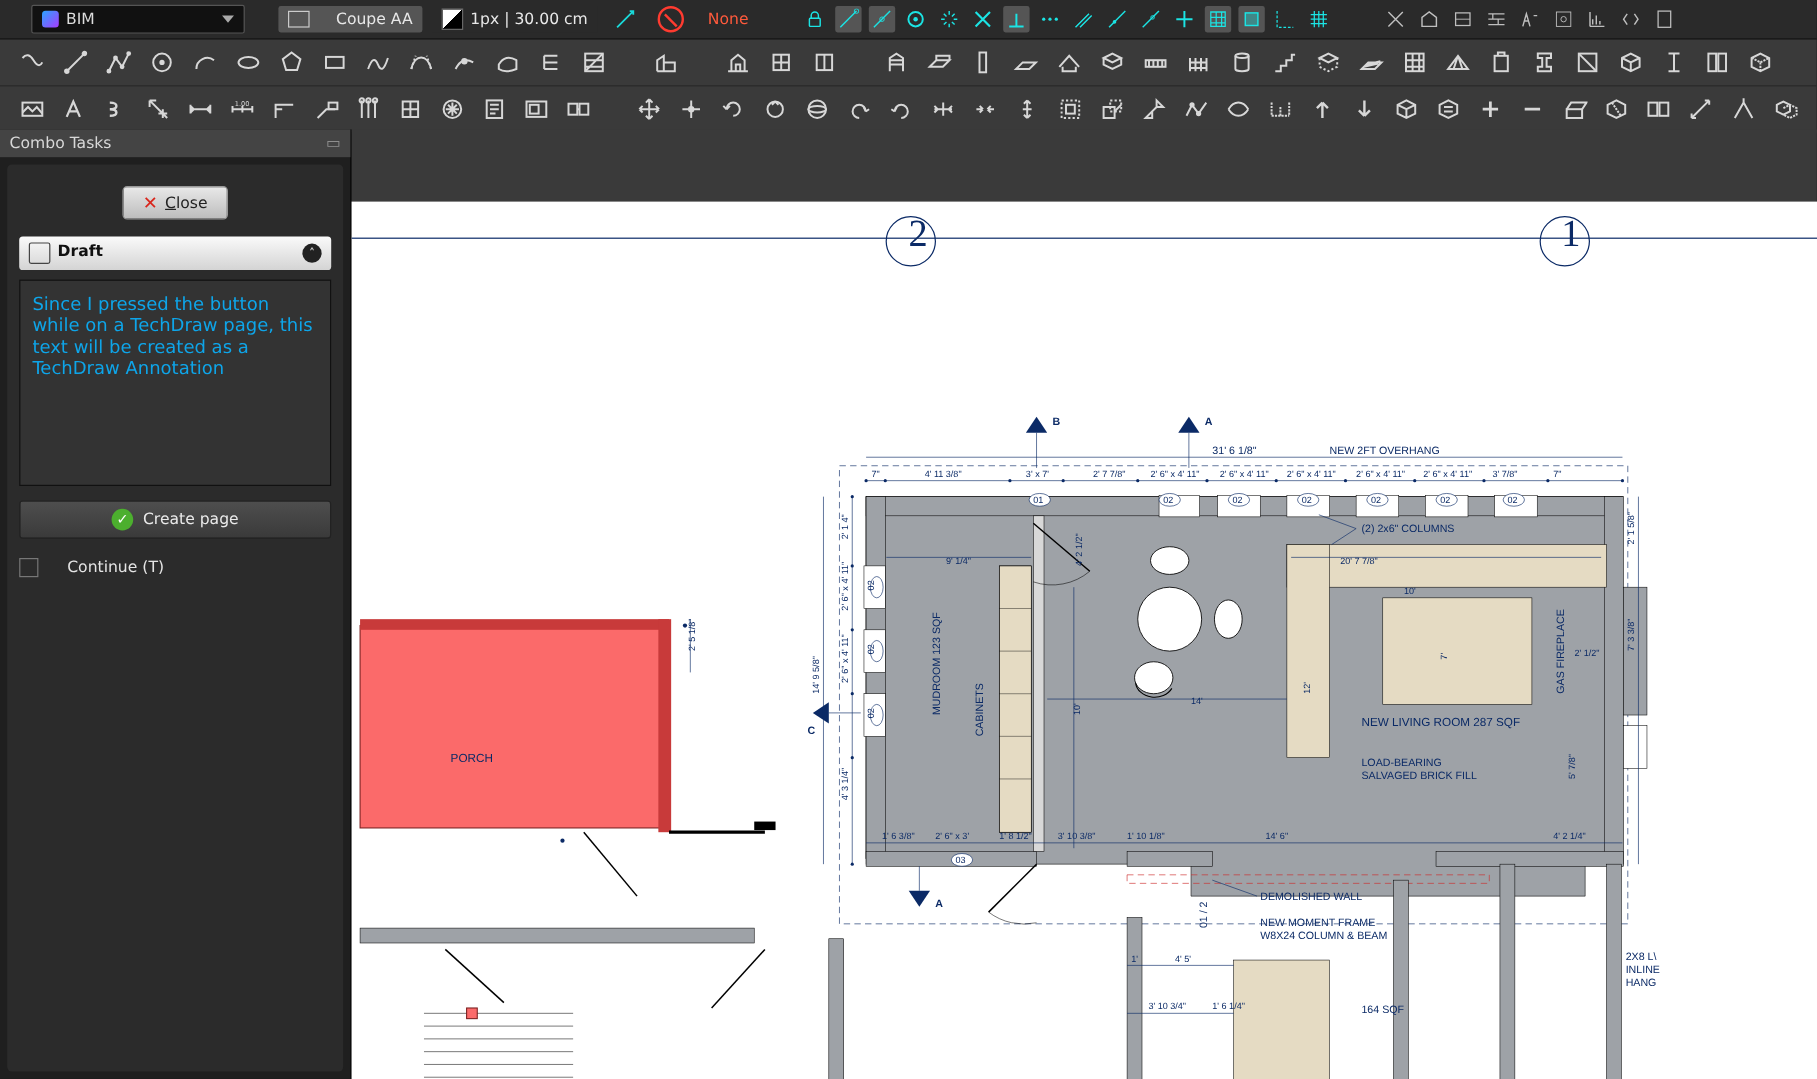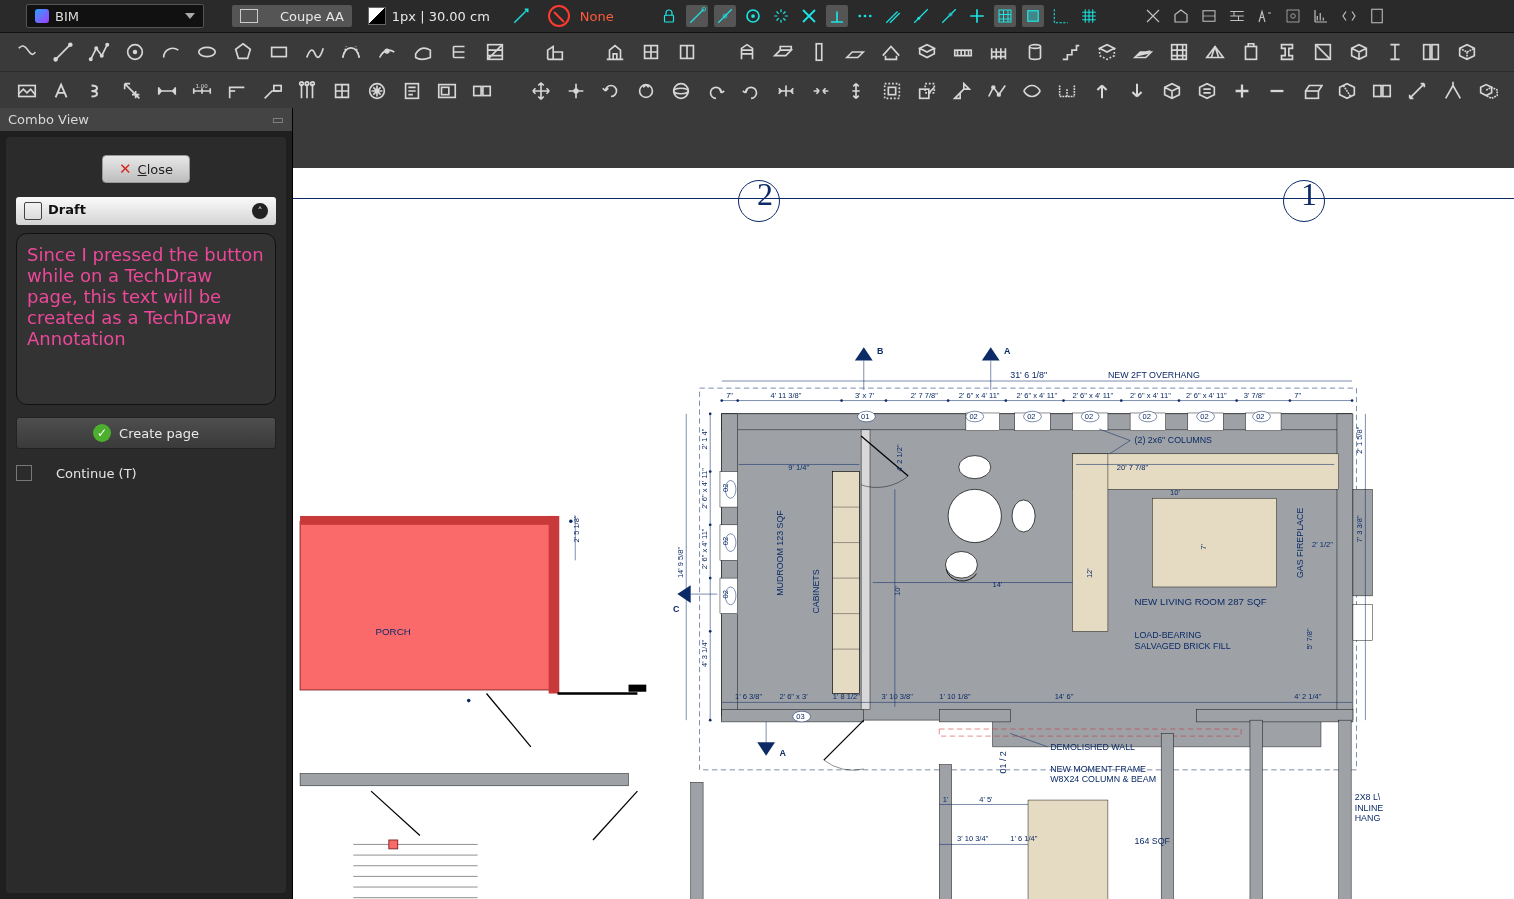--- a/index.html
+++ b/index.html
@@ -6,21 +6,21 @@
   
   .menubar{height:32px;background:#2a2a2a;display:flex;align-items:center;gap:8px;padding:0 26px;border-bottom:1px solid #111}
   .wb-select{display:flex;align-items:center;background:#111;border:1px solid #555;border-radius:2px;height:22px;padding:0 8px;min-width:160px;justify-content:space-between;cursor:pointer}
   .wb-select .caret{width:0;height:0;border-left:5px solid transparent;border-right:5px solid transparent;border-top:6px solid #aaa}
   .wb-ico{width:14px;height:14px;display:inline-block;margin-right:6px;background:linear-gradient(135deg,#2aa3ff,#a83bff);border-radius:3px}
   .view-chip{display:flex;align-items:center;background:#555;border-radius:2px;height:22px;padding:0 8px;color:#e8e8e8;gap:22px}
   .view-chip .ci{width:16px;height:12px;border:1px solid #ccc;display:inline-block}
   .lw-chip{display:flex;align-items:center;background:#2a2a2a;height:22px;padding:0 8px;gap:6px;color:#e8e8e8}
   .lw-chip .sq{width:16px;height:16px;background:linear-gradient(135deg,#fff 49%,#000 50%);border:1px solid #666}
   .pin{display:flex;align-items:center;color:#19d9d9;padding:0 6px}
-  .none-chip{display:flex;align-items:center;color:#ff5a3c;padding:0 4px;gap:10px}
+  .none-chip{display:flex;align-items:center;color:#ff5a3c;padding:0 4px;gap:20px}
   .none-chip .noico{width:18px;height:18px;border:2.5px solid #ff3b30;border-radius:50%;position:relative;display:inline-block}
   .none-chip .noico::after{content:"";position:absolute;left:2px;right:2px;top:50%;border-top:2.5px solid #ff3b30;transform:rotate(45deg);transform-origin:center}
   .ticons{display:flex;align-items:center;gap:6px;padding-left:6px}
   .tic{width:22px;height:22px;display:flex;align-items:center;justify-content:center;border-radius:2px;color:#1be4e4}
   .tic.sel{background:#555}
   .tic svg{width:18px;height:18px}
   .ticG{color:#bfbfbf}
   
   .toolbars{background:#3a3a3a}
   .toolrow{height:38px;display:flex;align-items:center;gap:10px;padding:0 14px;border-bottom:1px solid #2a2a2a}
@@ -34,21 +34,21 @@
   .tabs{display:flex;background:#333;height:28px;align-items:end}
   .tab{padding:5px 12px;color:#d8d8d8;border-top-left-radius:4px;border-top-right-radius:4px;margin-left:2px;display:flex;align-items:center;gap:6px;cursor:pointer}
   .tab.active{background:#1f1f1f}
   .tab .pen{width:14px;height:14px;display:inline-block}
   .taskbody{flex:1;background:#2b2b2b;margin:6px;border-radius:4px;padding:10px;display:flex;flex-direction:column}
   .closebtn{align-self:center;margin:8px 0 14px;background:linear-gradient(#e8e8e8,#bdbdbd);border:1px solid #999;border-radius:4px;padding:4px 16px;color:#222;display:flex;align-items:center;gap:6px;cursor:pointer;font-weight:500}
   .closebtn .x{color:#d9261c;font-weight:bold;font-size:15px}
   .draft-head{background:linear-gradient(#fafafa,#d4d4d4);color:#111;font-weight:bold;border-radius:3px;padding:5px 8px;display:flex;align-items:center;gap:6px;justify-content:space-between}
   .draft-head .dico{width:16px;height:16px;border:1.5px solid #444;border-radius:2px;display:inline-block;position:relative}
   .chev{width:16px;height:16px;background:#222;border-radius:50%;display:flex;align-items:center;justify-content:center;color:#ccc;font-size:10px}
-  .note{background:#333;border:1px solid #111;border-radius:11px;margin-top:8px;padding:10px;color:#ec4899;font-size:18px;min-height:150px}
+  .note{background:#333;border:1px solid #111;border-radius:0;margin-top:8px;padding:10px;color:#0ea5e9;font-size:15px;min-height:150px}
   .create{margin-top:12px;background:linear-gradient(#4e4e4e,#3a3a3a);border:1px solid #222;border-radius:3px;padding:6px;display:flex;align-items:center;justify-content:center;gap:8px;color:#eaeaea;cursor:pointer}
   .create .ok{width:18px;height:18px;border-radius:50%;background:#4caf2e;display:flex;align-items:center;justify-content:center;color:#fff;font-size:12px}
   .cont{display:flex;align-items:center;gap:24px;margin-top:16px;color:#e4e4e4}
   .cont .cb{width:14px;height:14px;border:1px solid #777;display:inline-block}
   
   .viewport{flex:1;position:relative;background:#3a3a3a}
   .paper{position:absolute;left:0;top:60px;right:-20px;bottom:-20px;background:#fff}
   
   .secnum{position:absolute;font-family:Georgia,serif;font-size:32px;color:#0b2a66}
   .secnum.left{left:464px;top:8px}
@@ -709,21 +709,21 @@
           <path d="M10 11 L16 8 L22 11 V17 L16 20 L10 17" stroke-dasharray="2 1"></path>
         </svg>
       </div>
   </div>
 </div>
 
 <div class="main">
 
   <div class="panel">
     <div class="panel-title">
-      <span>Combo View</span>
+      <span>Combo Tasks</span>
       <span style="opacity:.5">▭</span>
     </div>
     <div class="taskbody">
       <div class="closebtn">
         <span class="x">✕</span>
         <span><u>C</u><span>lose</span></span>
       </div>
       <div class="draft-head">
         <span style="display:flex;align-items:flex-start;gap:6px">
             <span class="dico"></span>

